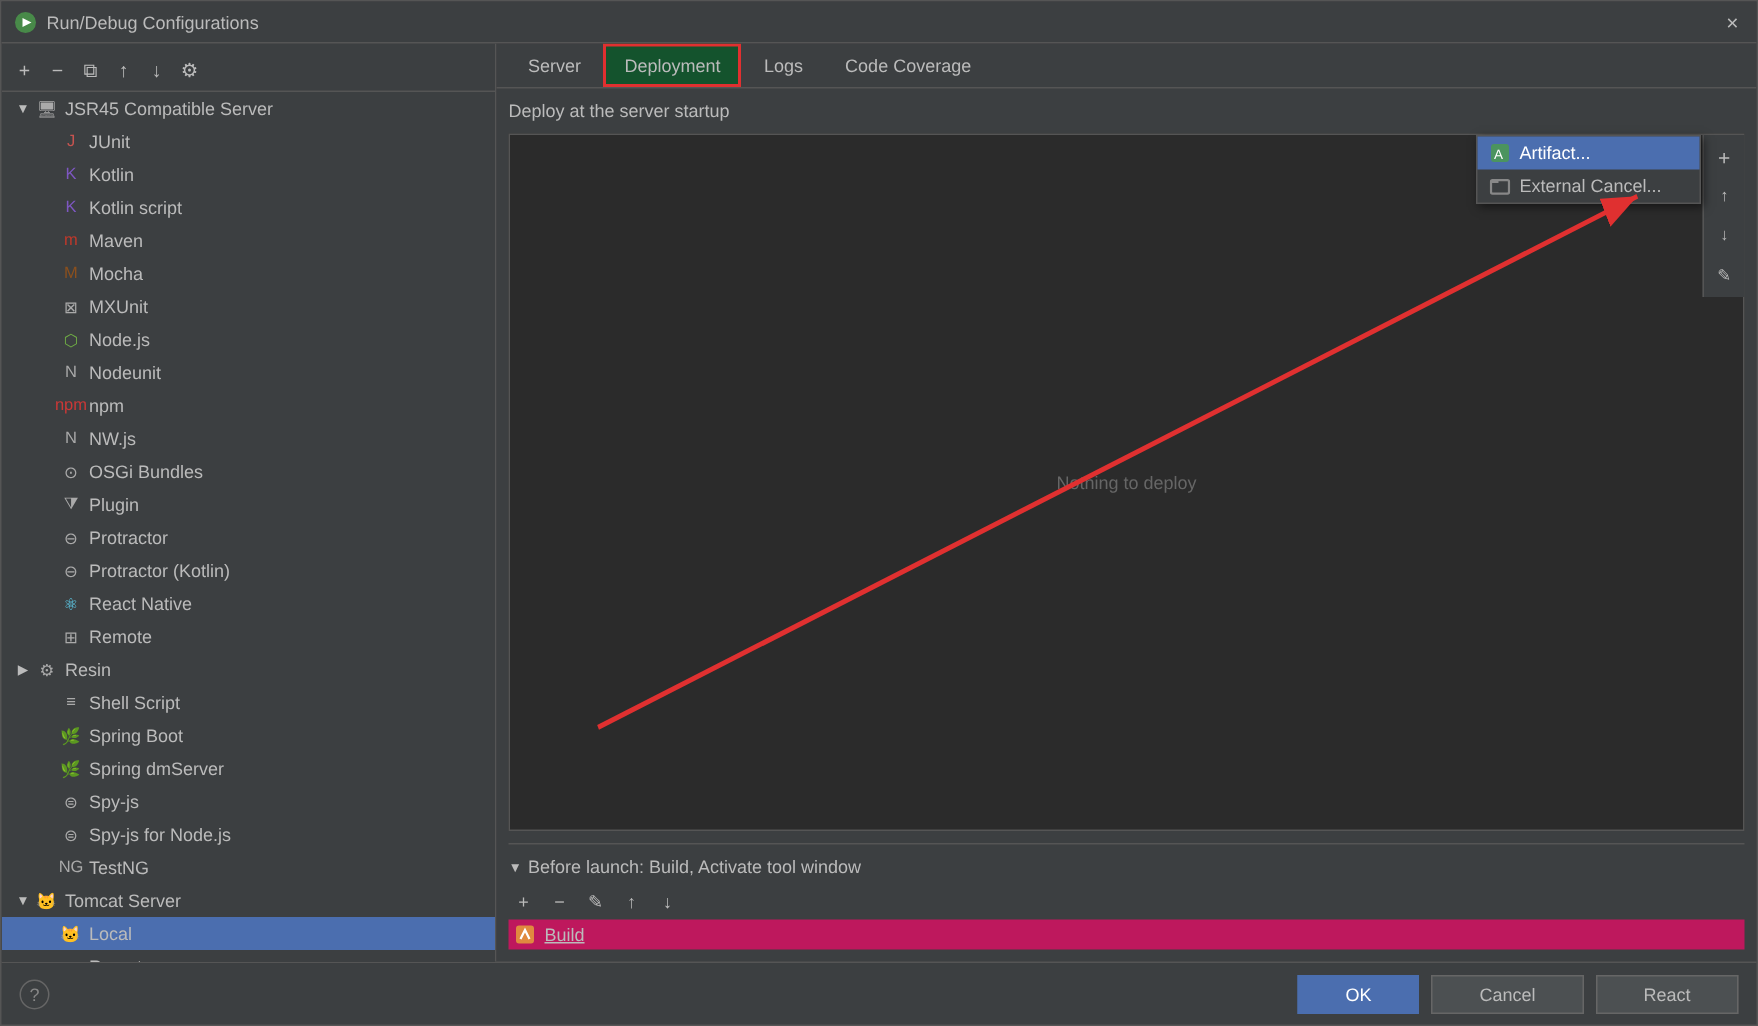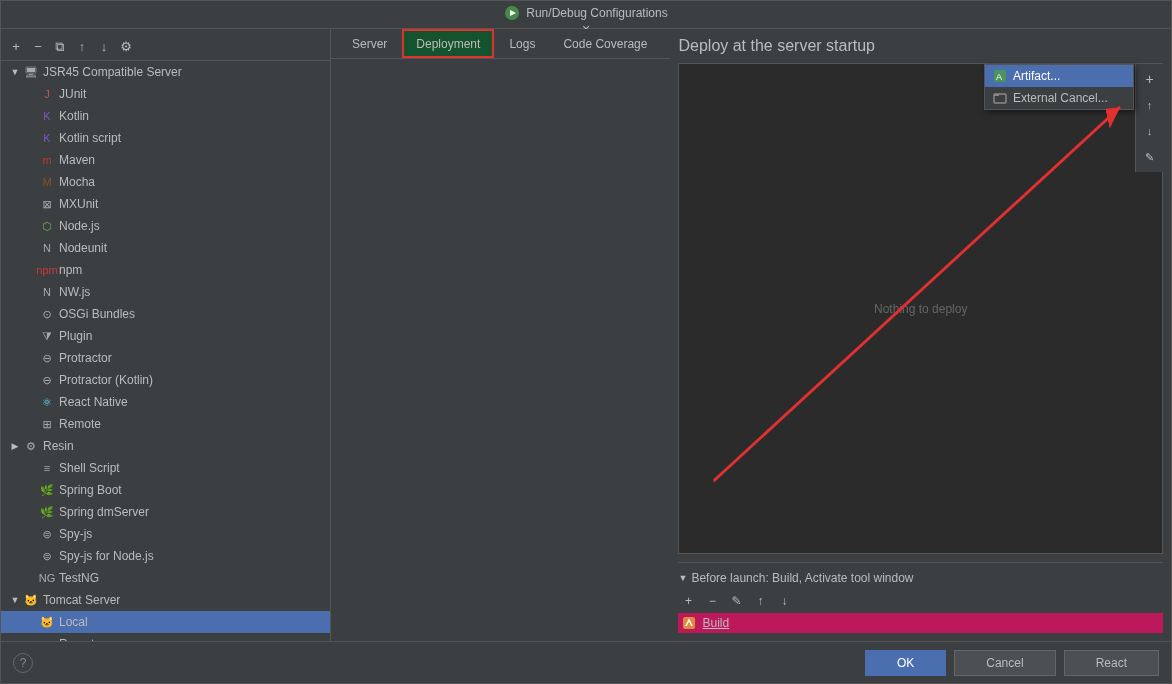--- a/index.html
+++ b/index.html
@@ -23,21 +23,20 @@
     }
 
     .title-bar {
       background: #3c3f41;
       border-bottom: 1px solid #555;
       padding: 4px 8px;
       display: flex;
       align-items: center;
       justify-content: space-between;
       height: 28px;
-      flex-direction: column;
     }
 
     .title-bar-left {
       display: flex;
       align-items: center;
       gap: 6px;
     }
 
     .title-icon {
       width: 16px;
@@ -146,21 +145,21 @@
 
     
     .sidebar::-webkit-scrollbar { width: 8px; }
     .sidebar::-webkit-scrollbar-track { background: #3c3f41; }
     .sidebar::-webkit-scrollbar-thumb { background: #555; }
 
     
     .right-panel {
       flex: 1;
       display: flex;
-      flex-direction: row;
+      flex-direction: column;
       background: #3c3f41;
     }
 
     
     .tabs-bar {
       display: flex;
       align-items: flex-end;
       border-bottom: 1px solid #555;
       padding: 0 8px;
       height: 30px;
@@ -187,21 +186,21 @@
     
     .main-content {
       flex: 1;
       display: flex;
       flex-direction: column;
       padding: 8px;
       position: relative;
     }
 
     .deploy-label {
-      font-size: 16px;
+      font-size: 12px;
       color: #bbbbbb;
       margin-bottom: 8px;
     }
 
     .deploy-area {
       flex: 1;
       border: 1px solid #555;
       background: #2b2b2b;
       position: relative;
       display: flex;

